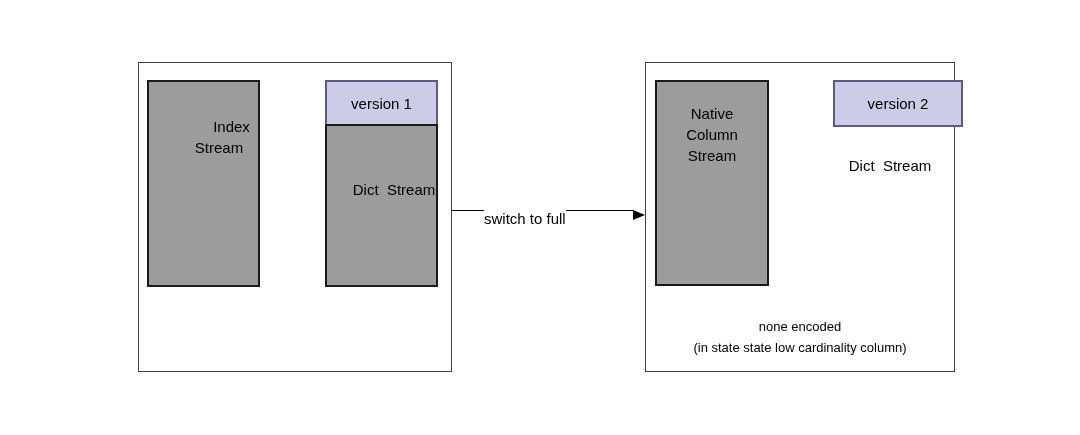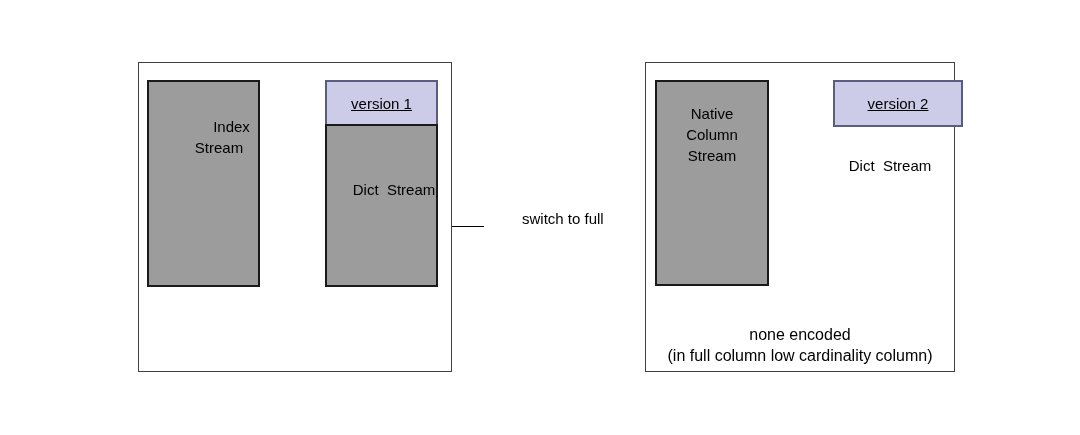--- a/index.html
+++ b/index.html
@@ -43,54 +43,51 @@
 
   .version-tag {
     position: absolute;
     background: var(--version-fill, #cdcce8);
     border: 2px solid var(--version-border, #5c5c80);
     box-sizing: border-box;
     display: flex;
     align-items: center;
     justify-content: center;
     font-size: 15px;
-    text-decoration: underline;
   }
   #version-1-tag { left: 186px; top: 17px; width: 113px; height: 46px; }
   #version-2-tag { left: 187px; top: 17px; width: 130px; height: 47px; }
 
   .floating-label {
     position: absolute;
     text-align: center;
     font-size: 15px;
     white-space: pre-wrap;
   }
   #dict-stream-label-right { left: 187px; top: 94px; width: 114px; }
 
   .caption {
     position: absolute;
     left: 0;
     right: 0;
     text-align: center;
-    font-size: 16px;
+    font-size: 13px;
     line-height: 21px;
-    margin-top: 8px;
   }
   #left-caption  { top: 268px; }
   #right-caption { top: 253px; }
 
   .arrow {
     position: absolute;
     left: 452px;
     top: 210px;
     width: 193px;
     height: 17px;
     display: flex;
-    align-items: flex-end;
-    gap: 38px;
+    align-items: flex-start;
   }
   .arrow .line {
     height: 0;
     border-top: 1.6px solid #000000;
   }
   .arrow .line.left  { flex: 0 0 32px; }
   .arrow .line.right { flex: 1 1 auto; }
   .arrow .arrow-label {
     flex: 0 0 auto;
     font-size: 15px;
@@ -135,17 +132,17 @@
       <span>Native
 Column
 Stream</span>
     </div>
     <div class="version-tag" id="version-2-tag">
       <span>version 2</span>
     </div>
     <div class="floating-label" id="dict-stream-label-right">Dict  Stream</div>
     <div class="caption" id="right-caption">
       <div>none encoded</div>
-      <div>(in full column low cardinality column)</div>
+      <div>(in state state low cardinality column)</div>
     </div>
   </div>
 
 </div>
 
 </body></html>

